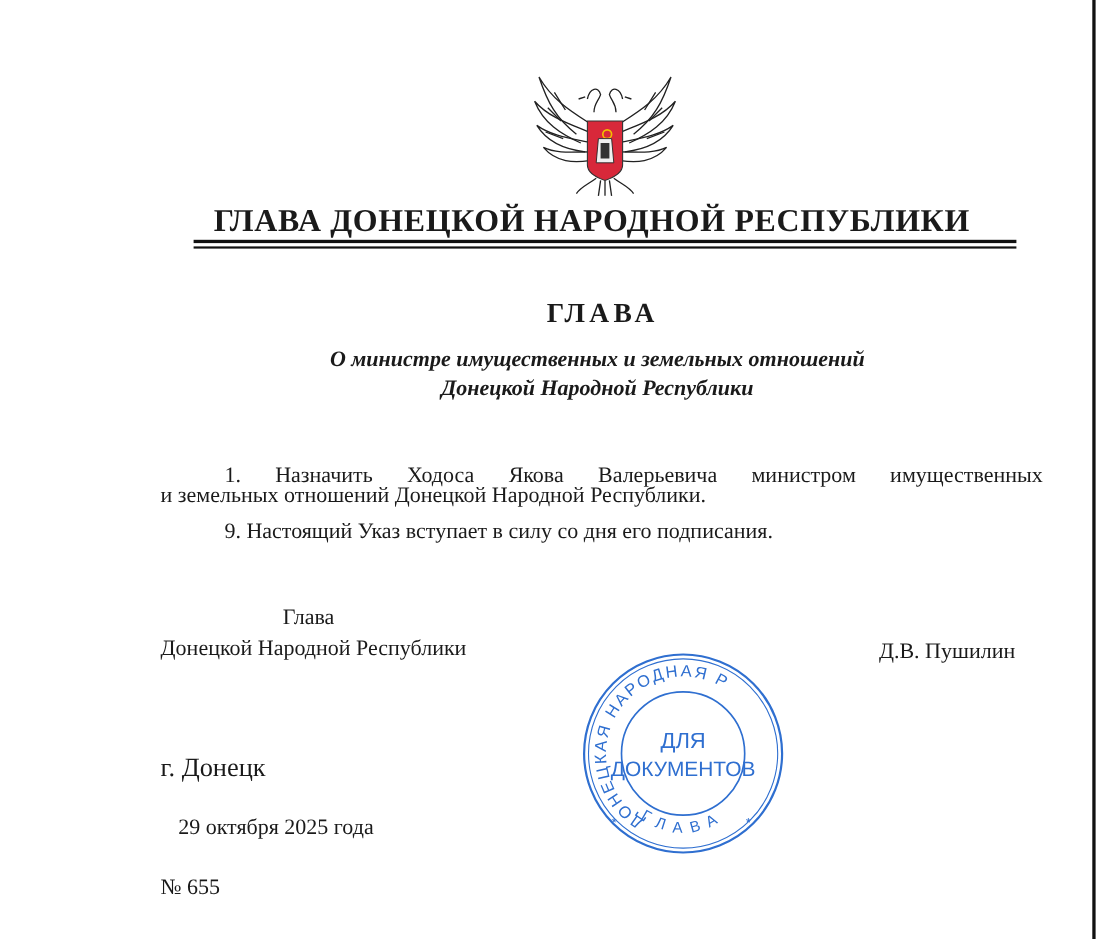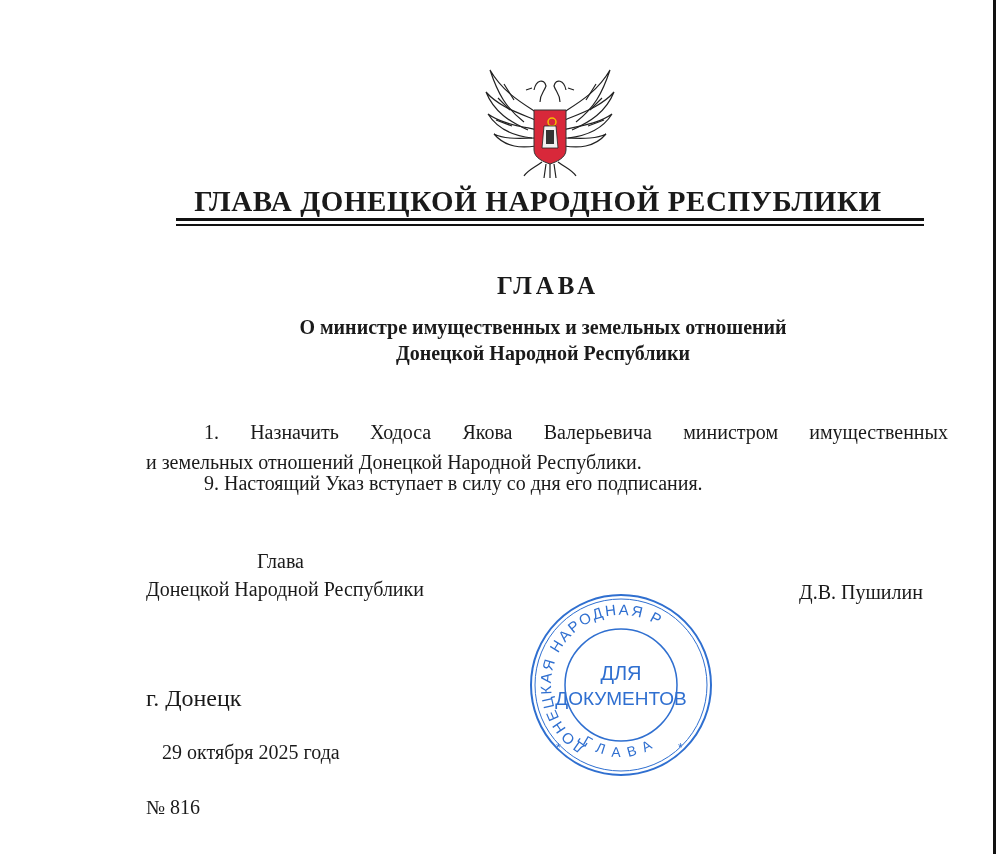--- a/index.html
+++ b/index.html
@@ -7,24 +7,24 @@
          font-family:"Liberation Serif", serif; color:#1a1a1a; }
   .right-edge { position:absolute; right:0; top:0; width:3px; height:854px; background:#111; }
   .emblem { position:absolute; left:484px; top:64px; width:132px; height:116px; }
   .header-title { position:absolute; left:0; width:100%; top:185px; text-align:center;
                   font-weight:bold; font-size:29px; letter-spacing:0.6px; padding-left:80px; box-sizing:border-box; }
   .rule1 { position:absolute; left:176px; top:218px; width:748px; height:3px; background:#111; }
   .rule2 { position:absolute; left:176px; top:224px; width:748px; height:2px; background:#111; }
   .doc-type { position:absolute; left:0; width:100%; top:272px; text-align:center; font-weight:bold;
               font-size:25px; letter-spacing:4px; padding-left:100px; box-sizing:border-box; }
   .subject { position:absolute; left:0; width:100%; top:314px; text-align:center; font-weight:bold;
-             font-size:20px; line-height:26px; padding-left:90px; box-sizing:border-box; }
+             font-size:20px; line-height:26px; padding-left:90px; box-sizing:border-box;font-style:italic; }
   .para { position:absolute; font-size:20px; line-height:28px; }
   .p1a { left:204px; top:418px; width:744px; text-align:justify; text-align-last:justify; }
-  .p1b { left:146px; top:448px; }
+  .p1b { left:146px; top:436px; }
   .p2 { left:204px; top:469px; }
   .sig-title { position:absolute; left:257px; top:550px; font-size:20px; }
   .sig-org { position:absolute; left:146px; top:578px; font-size:20px; }
   .sig-name { position:absolute; left:799px; top:581px; font-size:20px;text-align:center; }
   .city { position:absolute; left:146px; top:685px; font-size:24px; }
   .date { position:absolute; left:162px; top:741px; font-size:20px; }
   .number { position:absolute; left:146px; top:796px; font-size:20px; }
   .stamp { position:absolute; left:528px; top:592px; width:186px; height:186px; }
 </style>
 </head>
@@ -97,13 +97,13 @@
     </text>
     <text x="93" y="88" font-size="20" text-anchor="middle">ДЛЯ</text>
     <text x="93" y="113" font-size="19" text-anchor="middle">ДОКУМЕНТОВ</text>
     <text x="28" y="160" font-size="12">*</text>
     <text x="150" y="160" font-size="12">*</text>
   </g>
 </svg>
 
 <div class="city">г. Донецк</div>
 <div class="date">29 октября 2025 года</div>
-<div class="number">№ 816</div>
+<div class="number">№ 655</div>
 
 </body></html>

